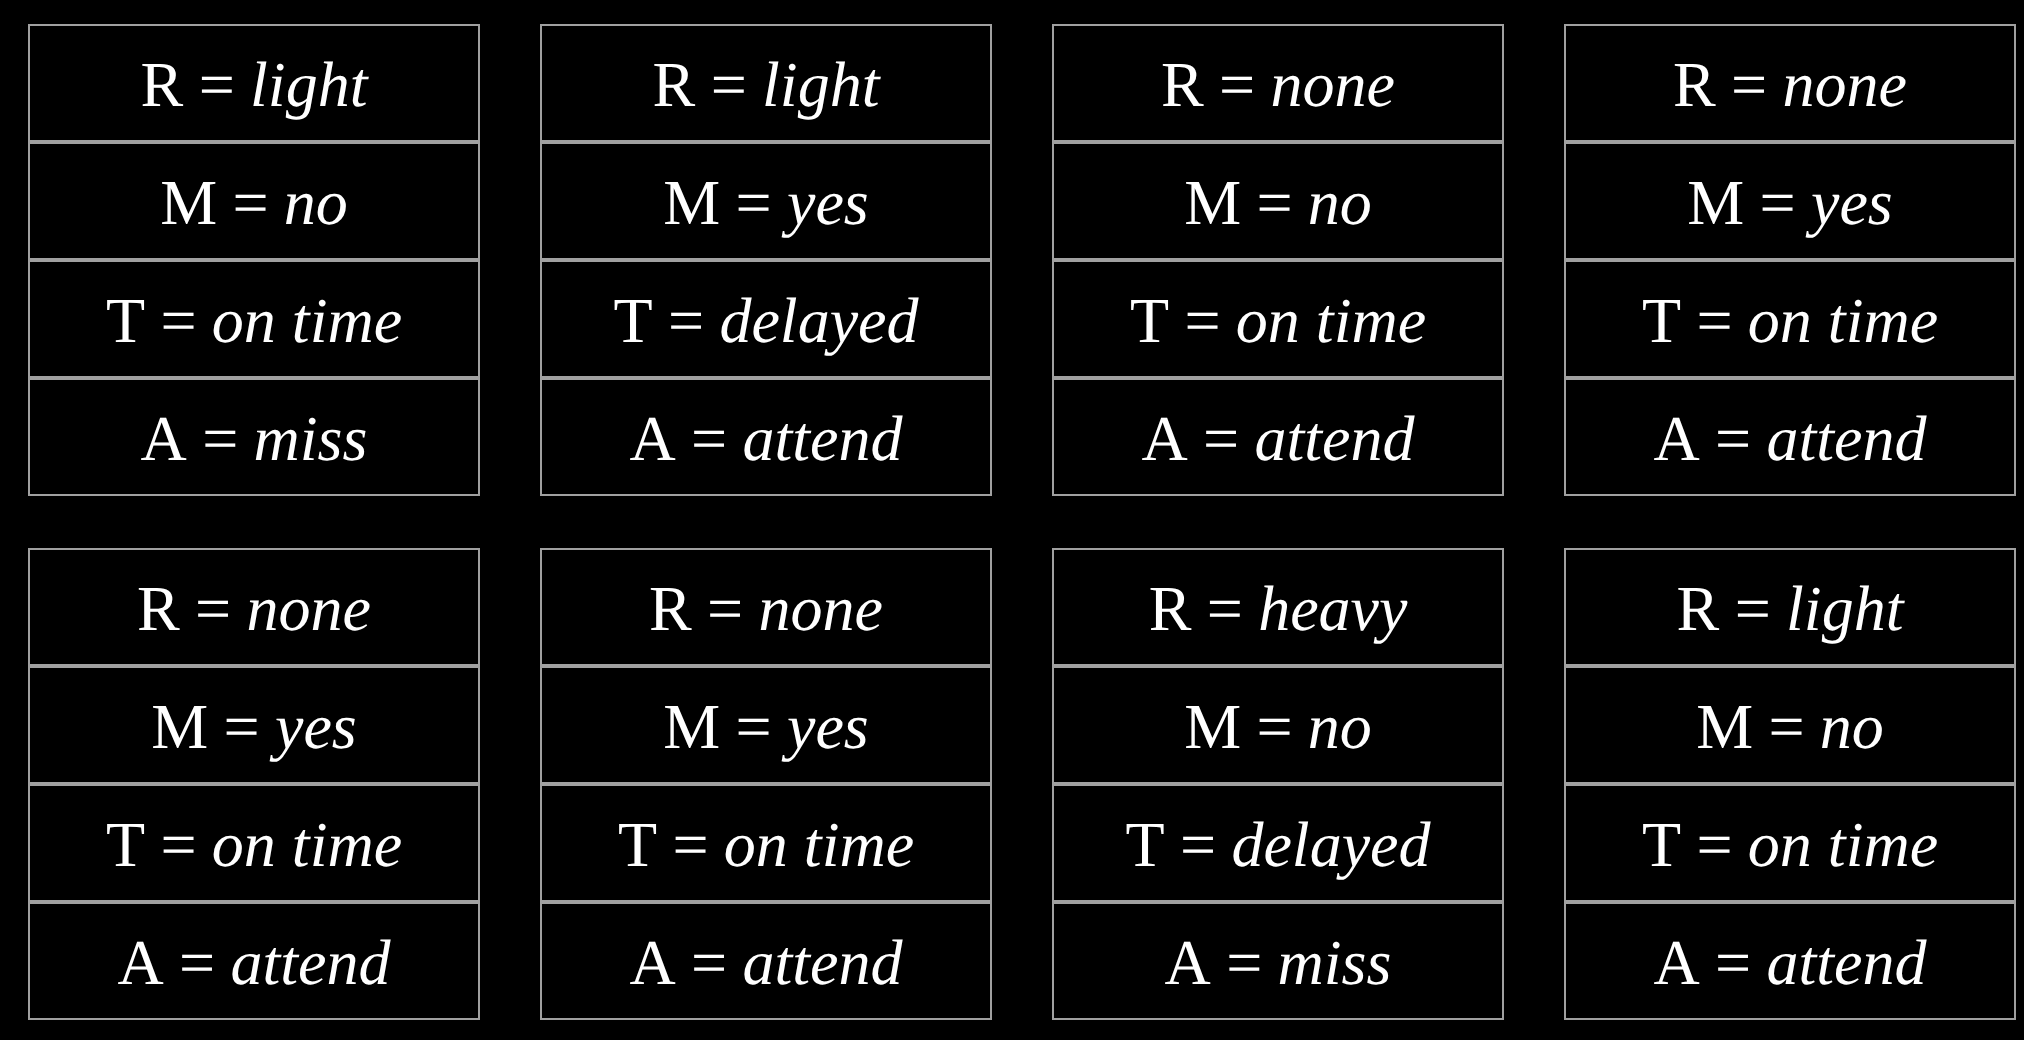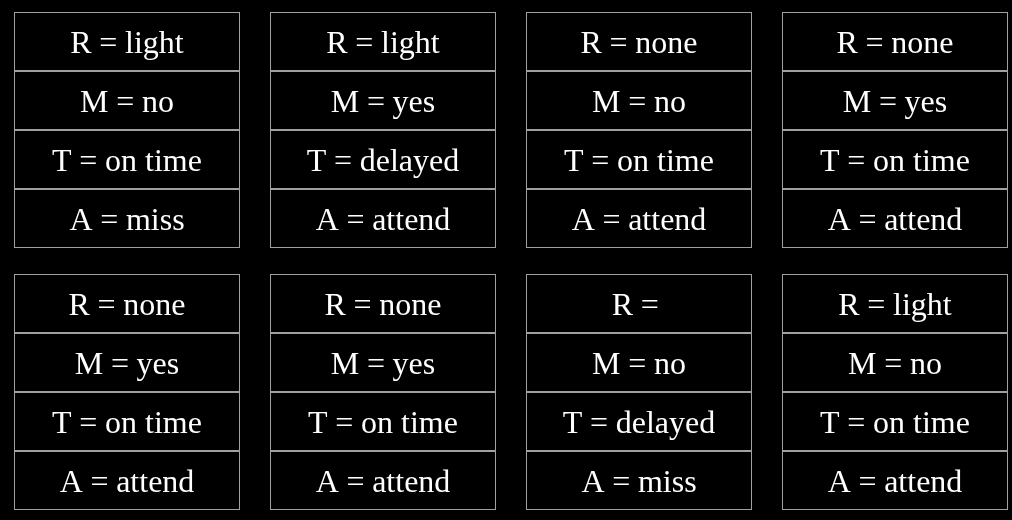--- a/index.html
+++ b/index.html
@@ -36,21 +36,21 @@
     display: flex;
     align-items: center;
     justify-content: center;
     color: var(--text);
     font-family: "Liberation Serif", "DejaVu Serif", serif;
     font-size: 32px;
     line-height: 1;
     white-space: nowrap;
   }
   .eq { margin: 0 0.24em; }
-  .val { }
+  .val { font-style: italic; }
 </style>
 </head>
 <body>
 
 <div class="figure">
 
   <div class="card">
     <div class="cell">
         <span class="var">R</span>
         <span class="eq">=</span>
@@ -185,20 +185,21 @@
         <span class="var">A</span>
         <span class="eq">=</span>
         <span class="val">attend</span>
       </div>
   </div>
 
   <div class="card">
     <div class="cell">
         <span class="var">R</span>
         <span class="eq">=</span>
+        <span class="val">heavy</span>
       </div>
     <div class="cell">
         <span class="var">M</span>
         <span class="eq">=</span>
         <span class="val">no</span>
       </div>
     <div class="cell">
         <span class="var">T</span>
         <span class="eq">=</span>
         <span class="val">delayed</span>

